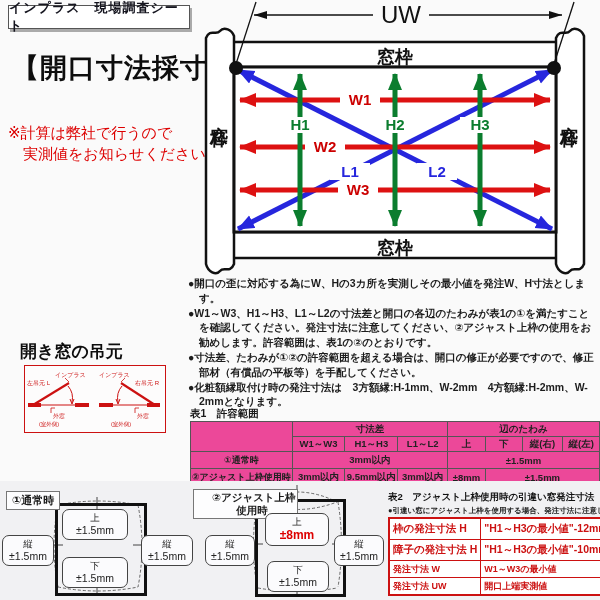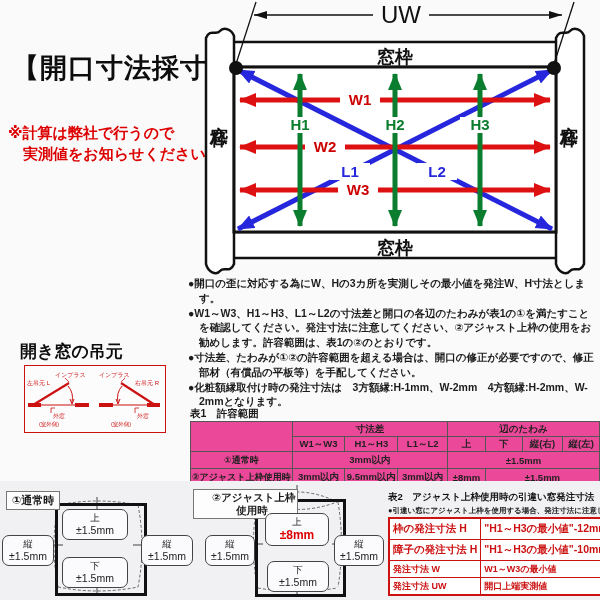--- a/index.html
+++ b/index.html
@@ -4,21 +4,21 @@
 <style>
   html,body{margin:0;padding:0;background:#e8e8e8;}
   #page{position:relative;width:600px;height:600px;background:#fafafa;overflow:hidden;
         font-family:"Liberation Sans","DejaVu Sans",sans-serif;color:#1a1a1a;}
   .abs{position:absolute;}
   
   .title-box{left:8px;top:5px;width:180px;height:22px;border:1px solid #555;background:#fff;
              box-shadow:2px 3px 0 #aaa;display:flex;align-items:center;justify-content:center;
              font-size:13px;font-weight:bold;color:#14141e;letter-spacing:1px;}
   .section-title{left:12px;top:50px;font-size:27px;font-weight:bold;color:#0d0d0d;letter-spacing:1px;}
-  .red-note{left:8px;top:122px;font-size:15px;font-weight:bold;color:#dd0000;line-height:21px;}
+  .red-note{left:8px;top:122px;font-size:15px;font-weight:normal;color:#dd0000;line-height:21px;}
   .red-note .l2{padding-left:15px;}
   
   .frame-lbl{font-size:18px;font-weight:600;color:#111;}
   .frame-lbl.h{width:150px;text-align:center;}
   .frame-lbl.v{writing-mode:vertical-rl;letter-spacing:3px;}
   
   .bullets{left:188px;top:276px;width:412px;}
   .bullets p{margin:0;font-size:10.5px;font-weight:600;line-height:14.8px;
              text-indent:-11px;padding-left:11px;color:#1c1c1c;}
   
@@ -50,20 +50,23 @@
   table.t2 td{border:1.5px solid #cc1111;color:#cc1111;font-weight:bold;white-space:nowrap;
               overflow:hidden;padding:0 3px;}
   table.t2 tr.big td{font-size:10.5px;height:20px;}
   table.t2 tr.small td{font-size:9px;height:16px;}
 </style>
 </head>
 <body>
 
 <div id="page">
 
+  <div class="abs title-box">
+    <span>インプラス　現場調査シート</span>
+  </div>
 
   <div class="abs section-title">【開口寸法採寸】</div>
   <div class="abs red-note">
     <div class="l1">※計算は弊社で行うので</div>
     <div class="l2">実測値をお知らせください</div>
   </div>
 
   <svg class="abs" style="left:190px;top:0;" width="410" height="278" viewBox="0 0 410 278">
     <defs>
       <marker id="mr" markerUnits="userSpaceOnUse" markerWidth="18" markerHeight="16" refX="16" refY="7" orient="auto-start-reverse">

